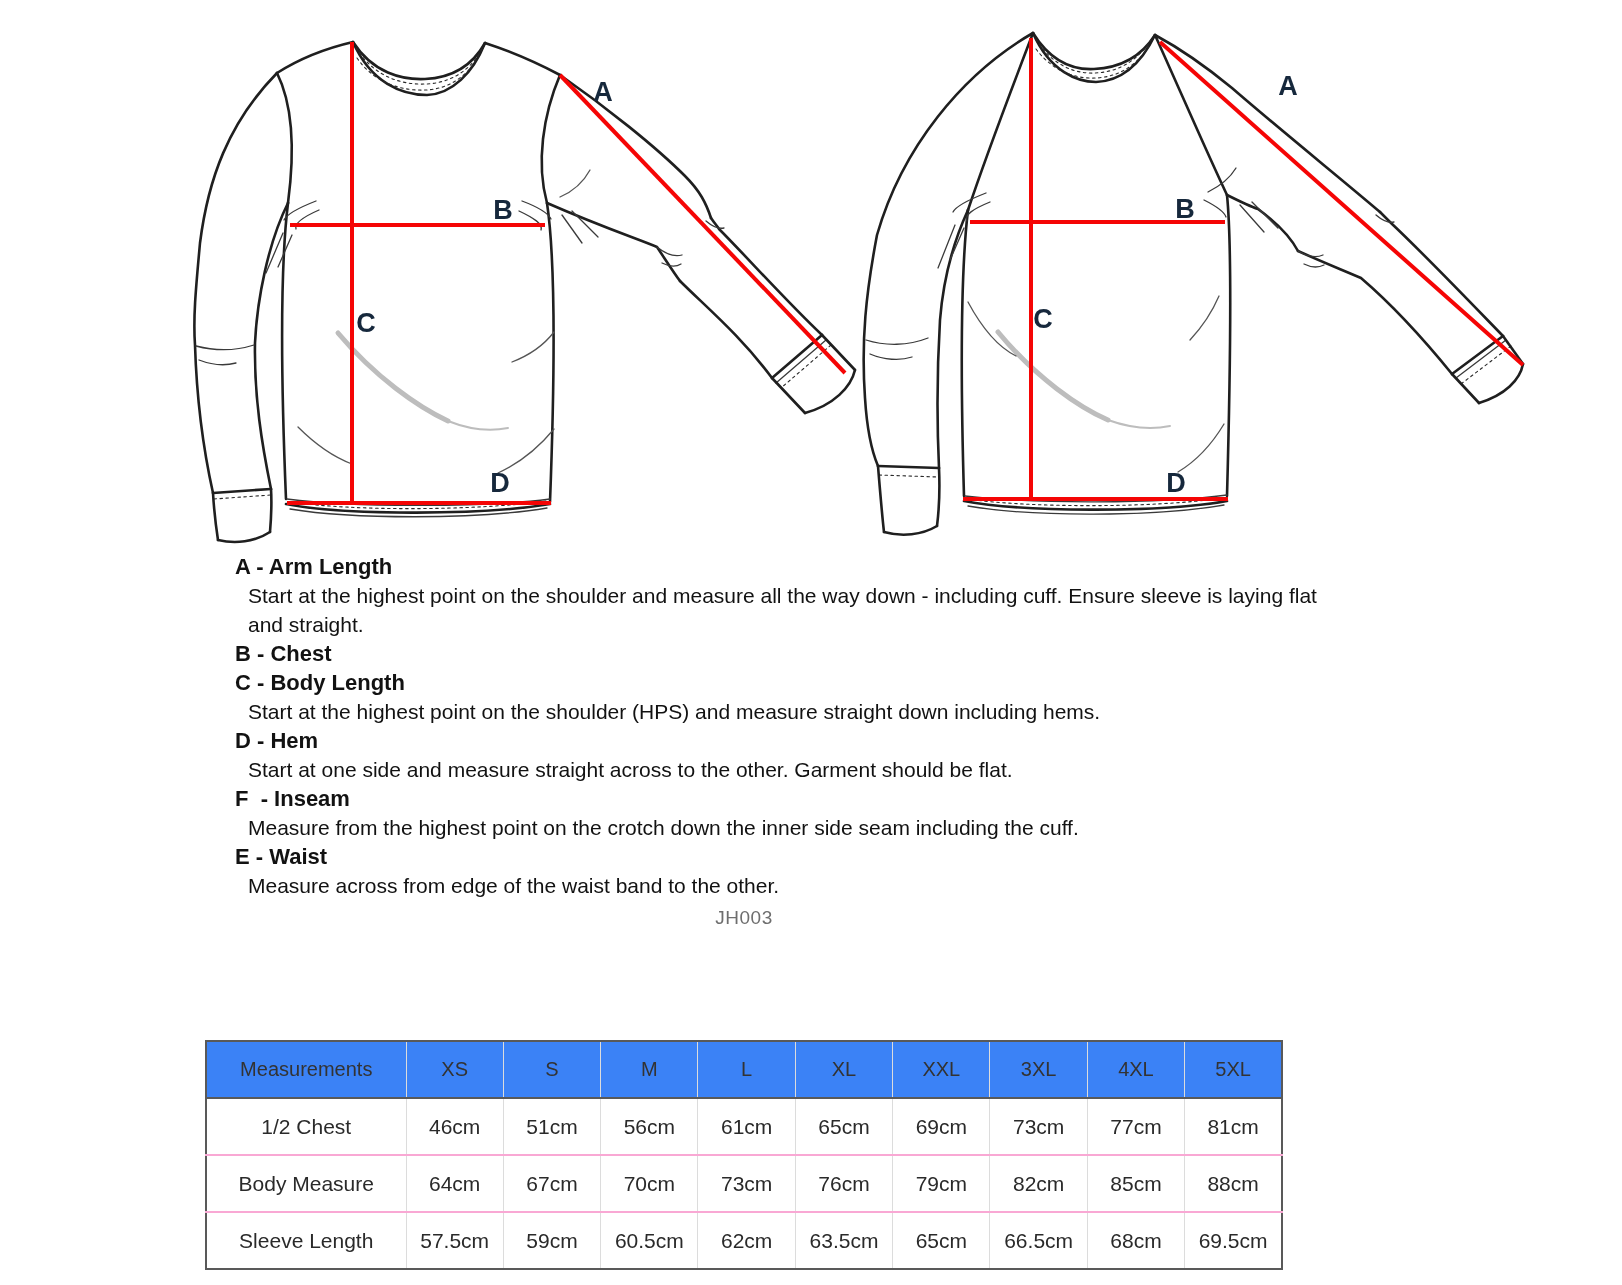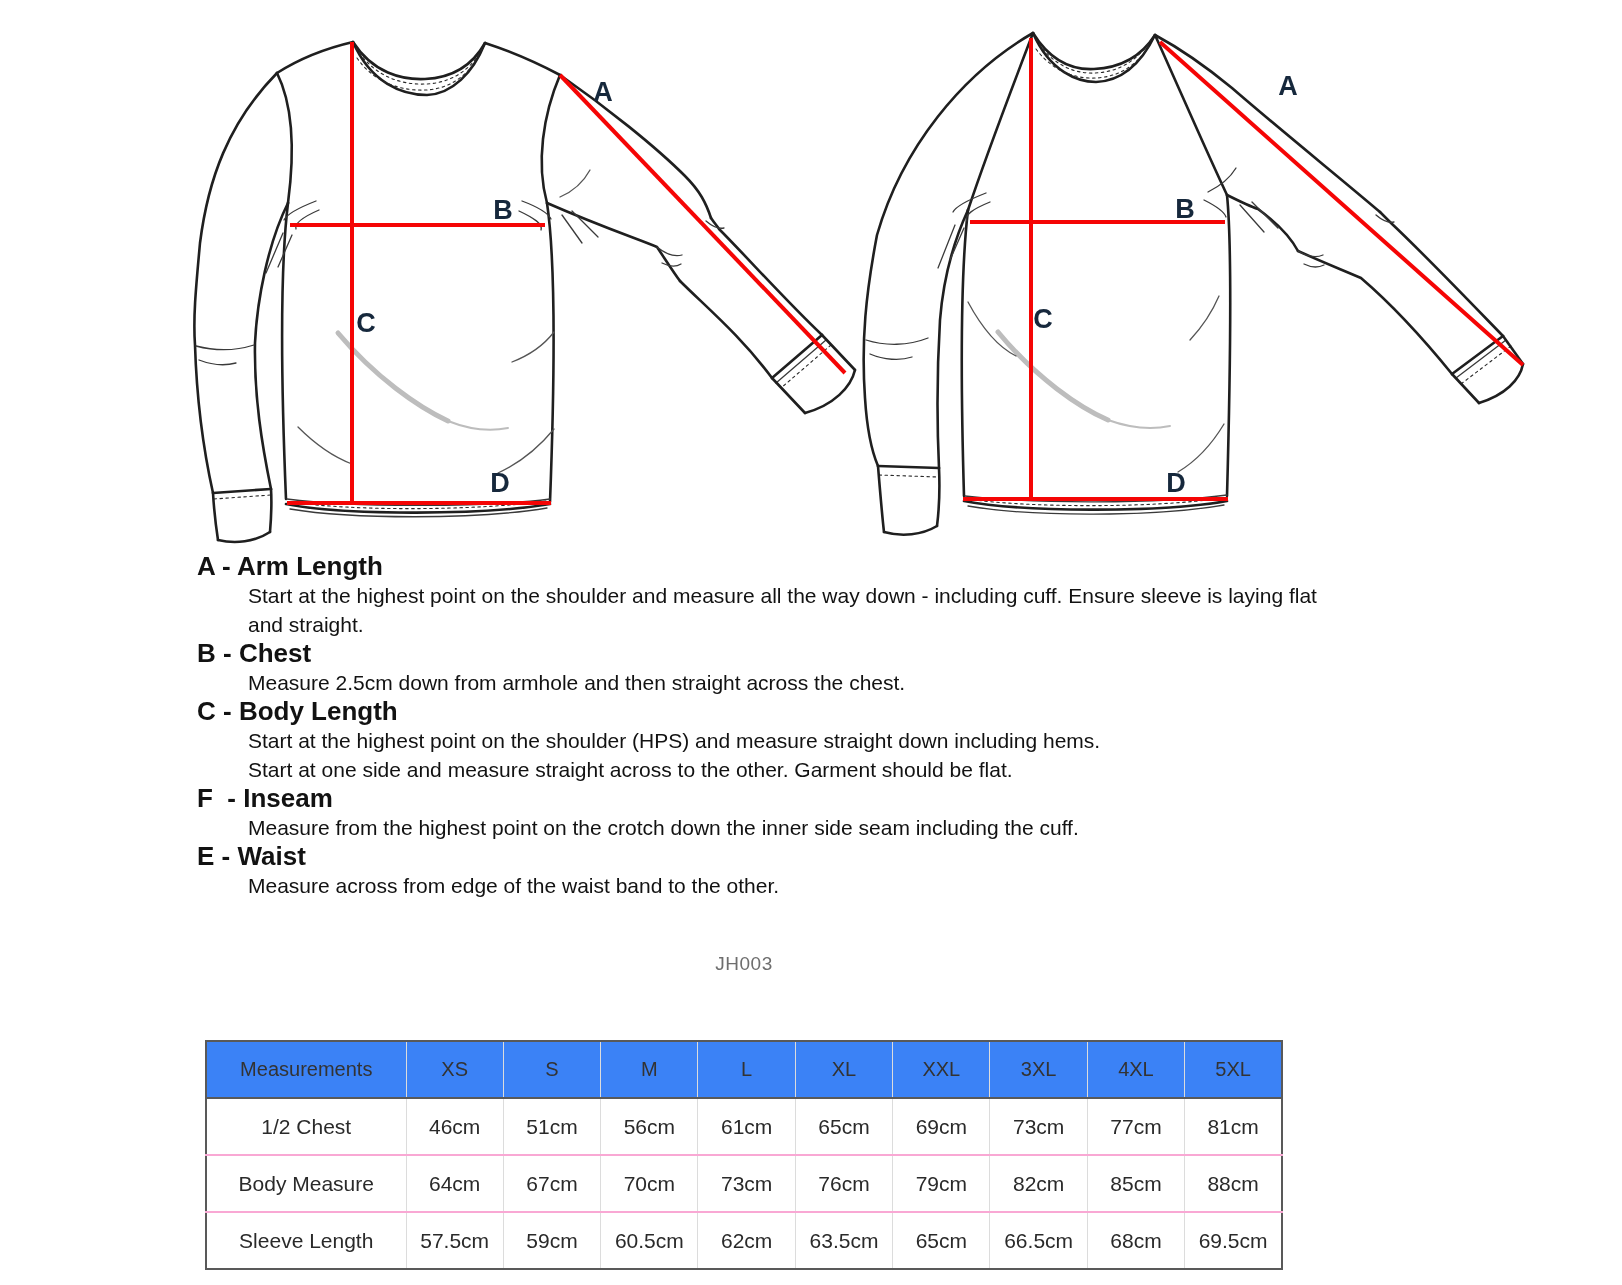--- a/index.html
+++ b/index.html
@@ -1,23 +1,23 @@
 <!DOCTYPE html>
 <html><head>
 <meta charset="utf-8">
 <style>
   html,body{margin:0;padding:0;background:#ffffff;}
   body{width:1622px;height:1285px;position:relative;font-family:"Liberation Sans",sans-serif;color:#111;overflow:hidden;}
   .garment-svg{position:absolute;}
   #garment-left{left:170px;top:15px;}
   #garment-right{left:840px;top:10px;}
   .legend{position:absolute;left:197px;top:552px;width:1220px;font-size:21px;line-height:29px;color:#121212;}
-  .legend-heading{font-weight:bold;font-size:26px;white-space:pre;}
+  .legend-heading{font-weight:bold;font-size:22px;white-space:pre;margin-left:38px;}
   .legend-desc{margin-left:51px;}
-  .product-code{position:absolute;left:205px;top:953px;width:1078px;text-align:center;font-size:19px;color:#6e6e6e;letter-spacing:0.5px;}
+  .product-code{position:absolute;left:205px;top:907px;width:1078px;text-align:center;font-size:19px;color:#6e6e6e;letter-spacing:0.5px;}
   table.size-table{position:absolute;left:205px;top:1040px;width:1078px;border-collapse:collapse;table-layout:fixed;border:2px solid #595959;font-size:21px;color:#2a2a2a;}
   table.size-table col.c-label{width:200px;}
   table.size-table th{font-weight:400;font-size:20px;color:#333;height:53px;background:#3b82f6;}
   table.size-table td{height:53px;}
   table.size-table th,table.size-table td{text-align:center;vertical-align:middle;border-left:1px solid #dcdcdc;}
   table.size-table th:first-child,table.size-table td:first-child{border-left:none;}
   table.size-table thead tr{border-bottom:2px solid #595959;}
   table.size-table tbody tr{border-top:2px solid #f9a8d4;}
   .outline{fill:none;stroke:#1f1f1f;stroke-width:2.6;stroke-linecap:round;stroke-linejoin:round;}
   .thin{fill:none;stroke:#3a3a3a;stroke-width:1.3;stroke-linecap:round;}
@@ -183,27 +183,27 @@
 </svg>
 
 <div class="legend">
   <div class="legend-item">
     <div class="legend-heading">A - Arm Length</div>
     <div class="legend-desc">Start at the highest point on the shoulder and measure all the way down - including cuff. Ensure sleeve is laying flat</div>
     <div class="legend-desc">and straight.</div>
   </div>
   <div class="legend-item">
     <div class="legend-heading">B - Chest</div>
-    <div class="legend-desc">Measure 2.5cm down from armhole and then straight across the chest.</div>
   </div>
   <div class="legend-item">
     <div class="legend-heading">C - Body Length</div>
     <div class="legend-desc">Start at the highest point on the shoulder (HPS) and measure  straight down including hems.</div>
   </div>
   <div class="legend-item">
+    <div class="legend-heading">D - Hem</div>
     <div class="legend-desc">Start at one side and measure straight across to the other. Garment should be flat.</div>
   </div>
   <div class="legend-item">
     <div class="legend-heading">F  - Inseam</div>
     <div class="legend-desc">Measure from the highest point on the crotch down the  inner side seam including the cuff.</div>
   </div>
   <div class="legend-item">
     <div class="legend-heading">E - Waist</div>
     <div class="legend-desc">Measure across from edge of the waist band to the other.</div>
   </div>

